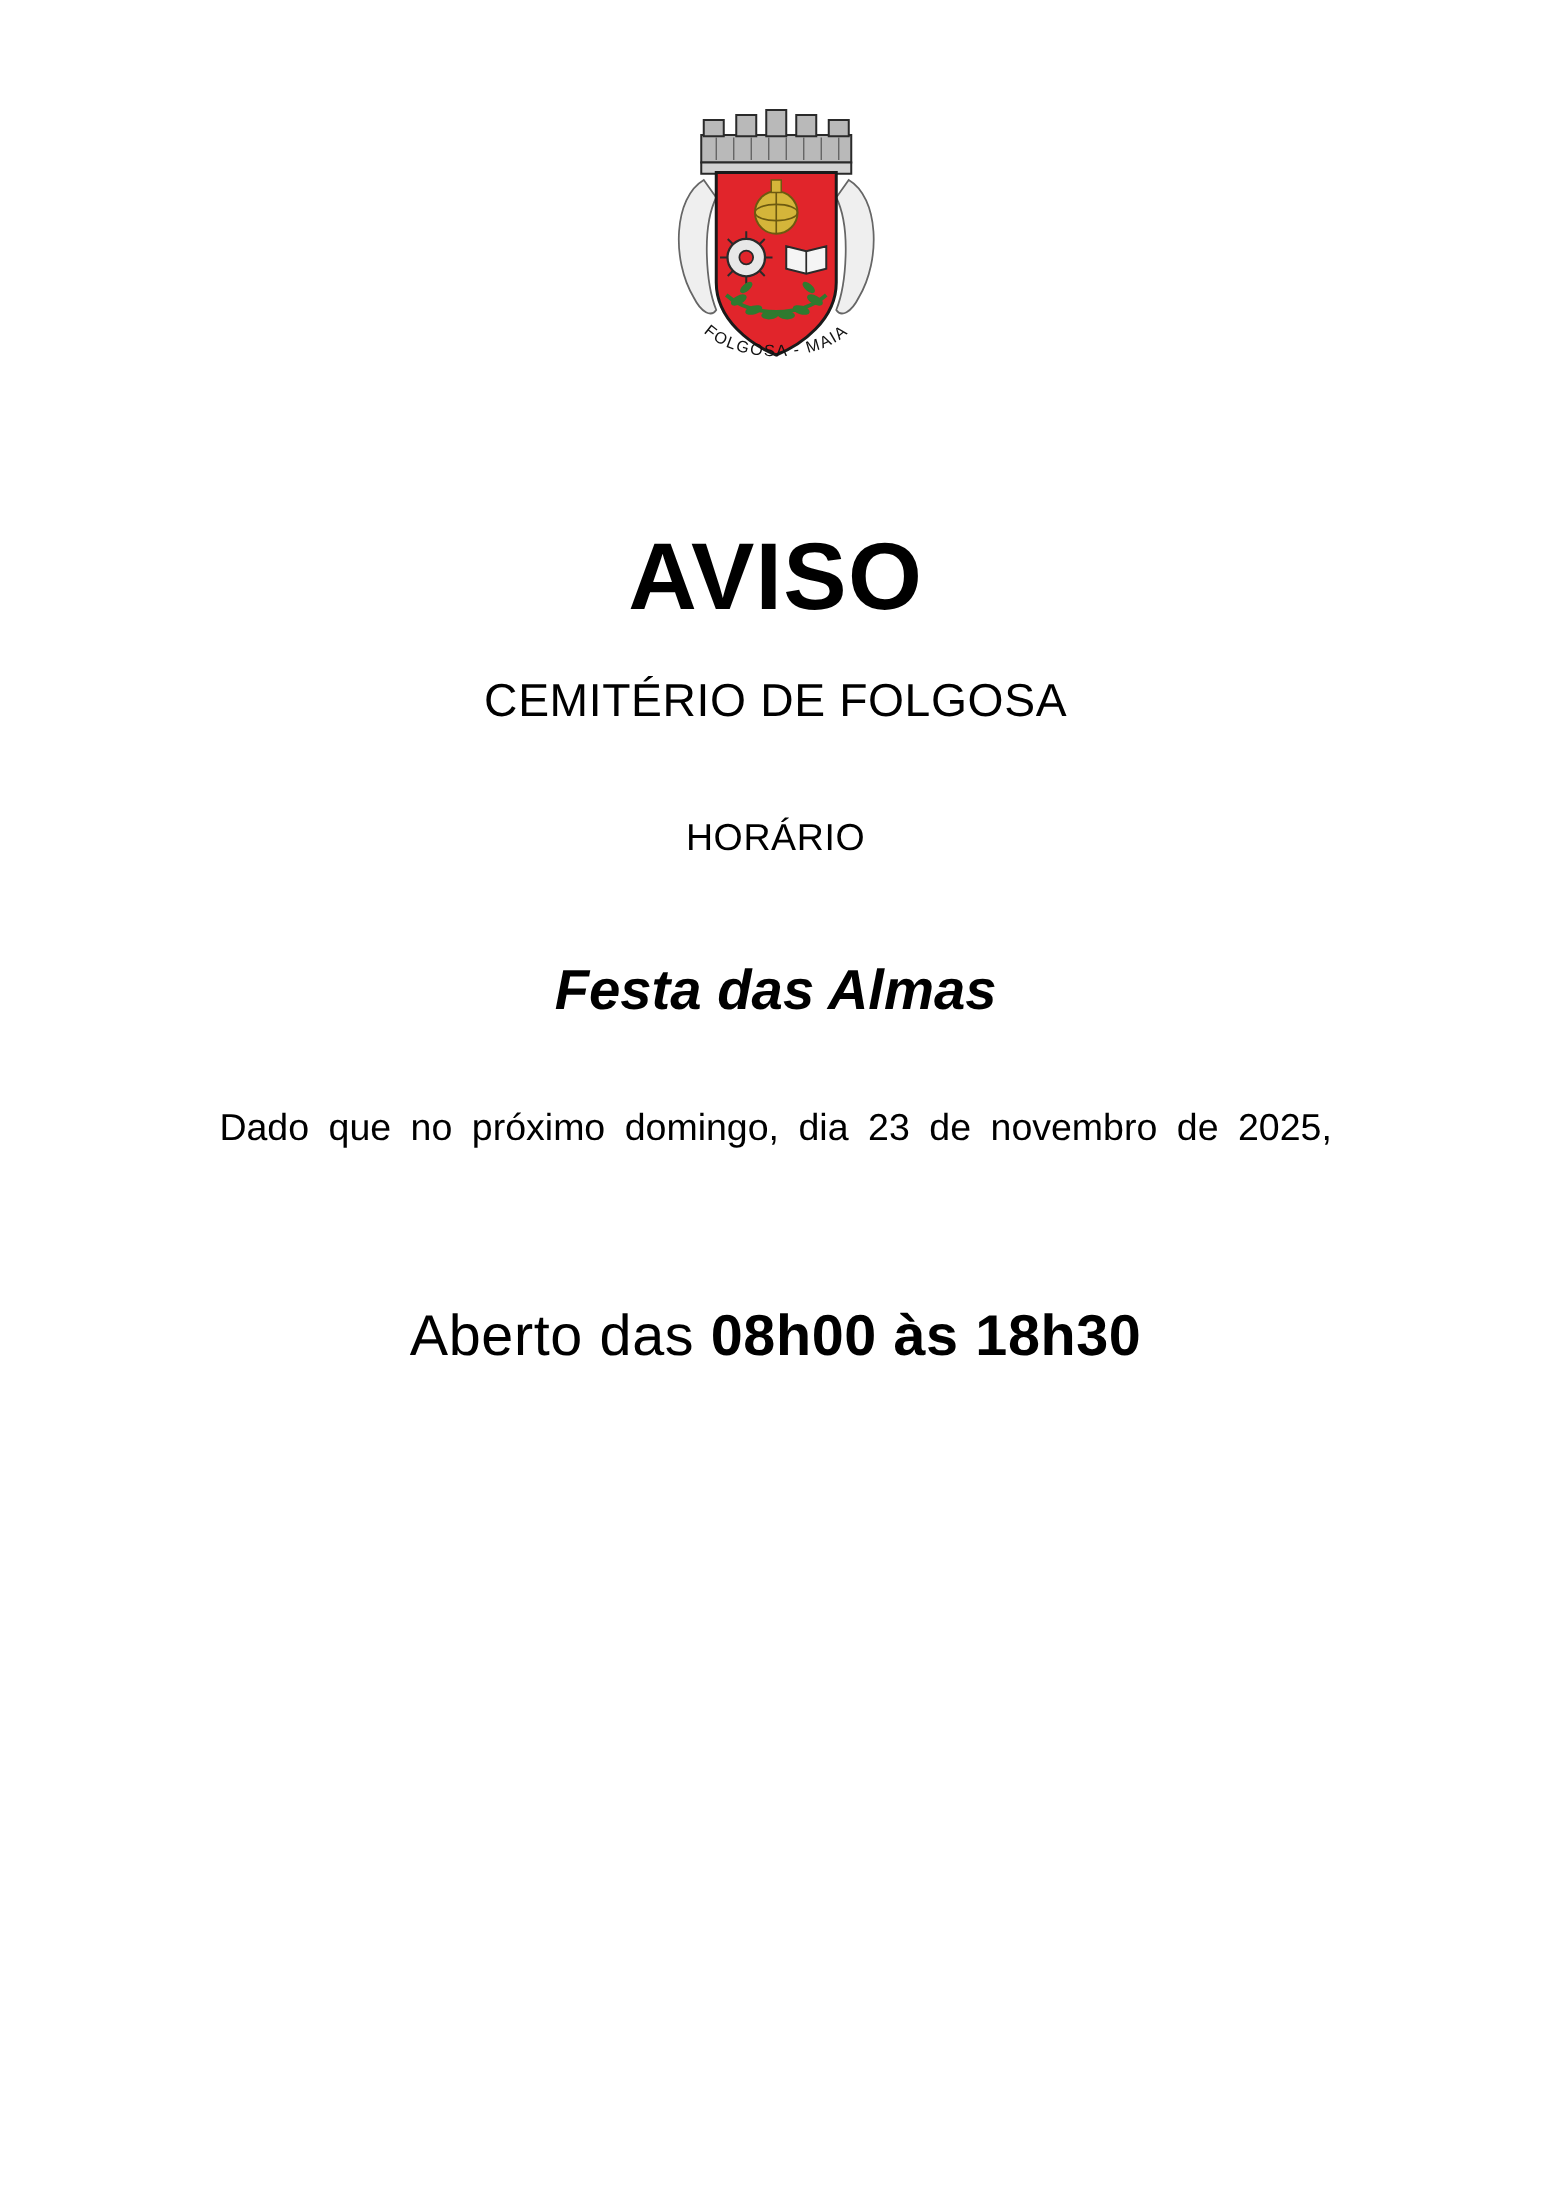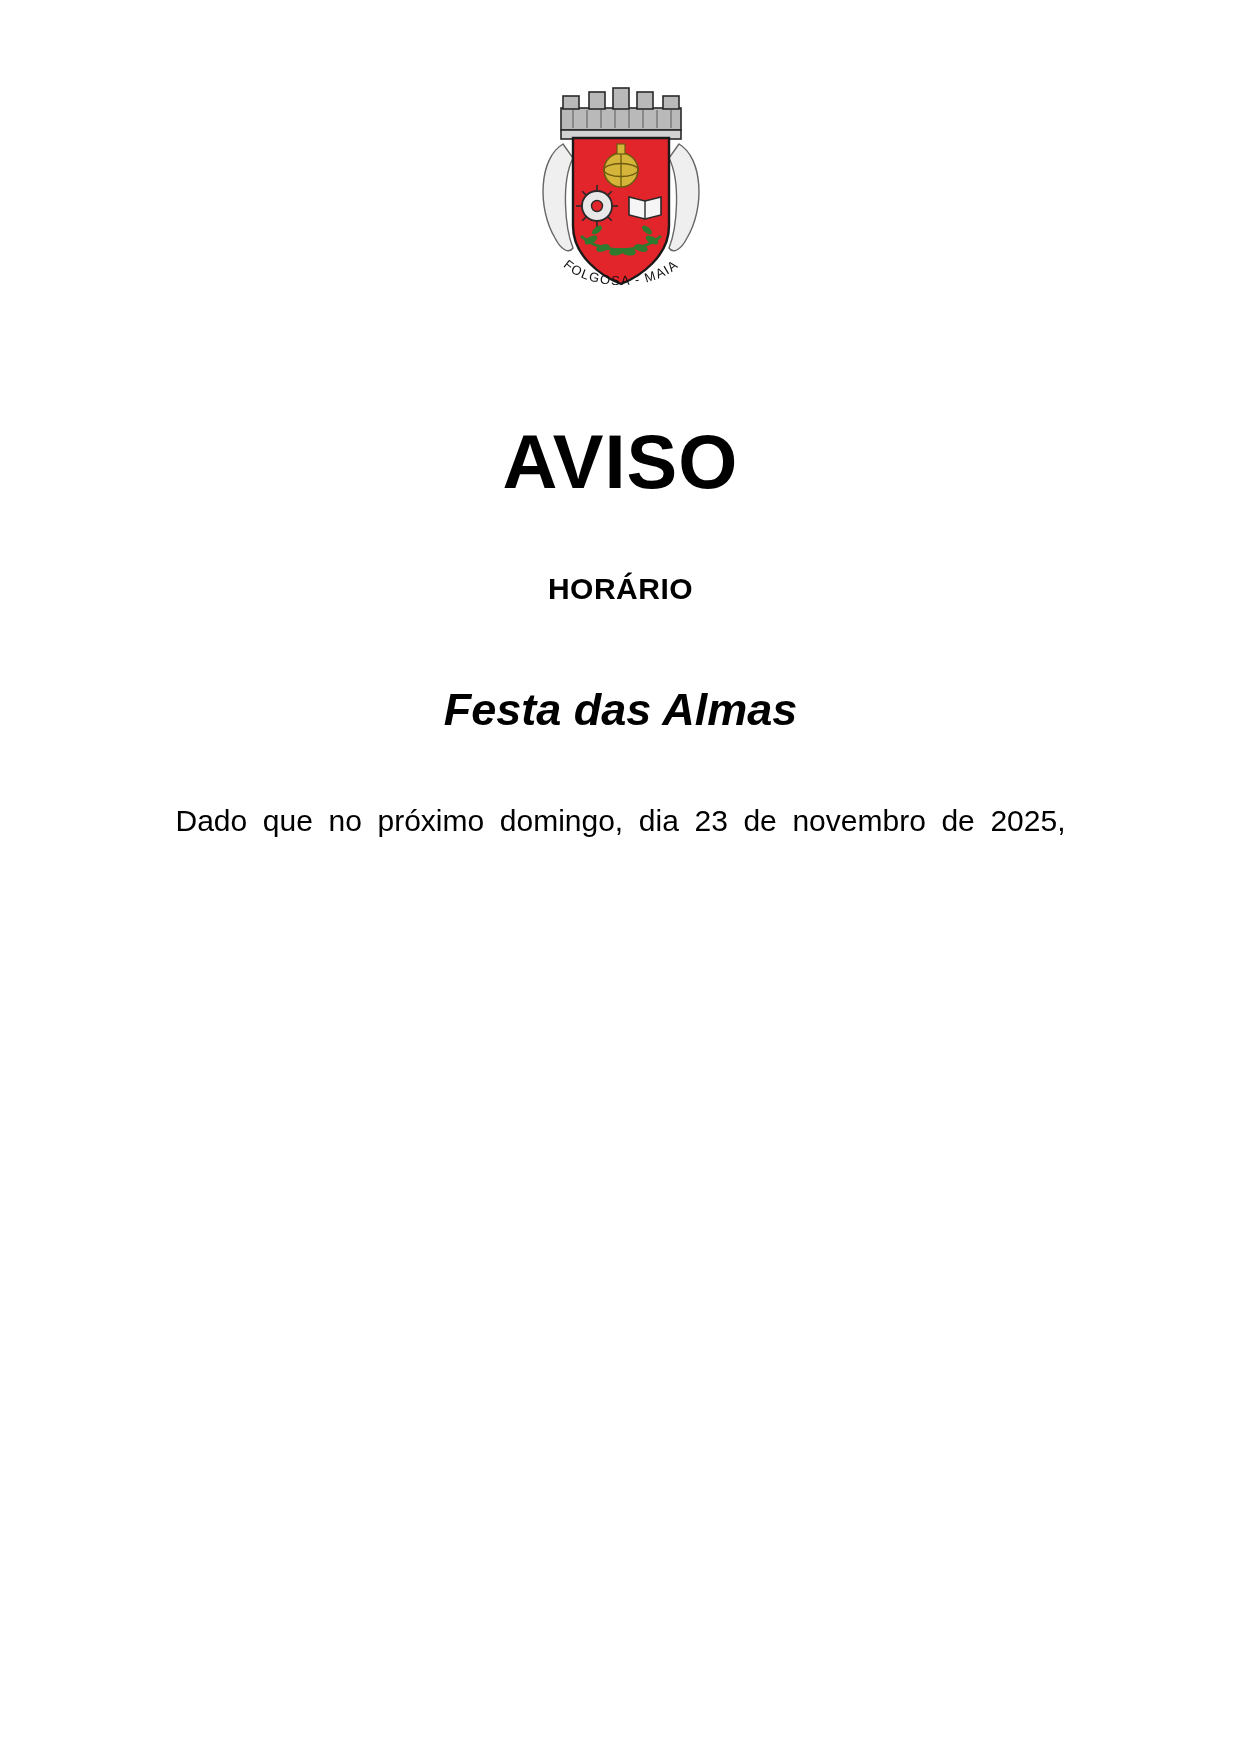--- a/index.html
+++ b/index.html
@@ -47,21 +47,21 @@
   }
   .subtitle-cemiterio {
     margin-top: 40px;
     font-size: 37px;
     font-weight: normal;
     letter-spacing: 0.5px;
   }
   .label-horario {
     margin-top: 72px;
     font-size: 30px;
-    font-weight: bold;
+    font-weight: normal;
     letter-spacing: 0.5px;
   }
   .event-title {
     margin-top: 78px;
     font-size: 45px;
     font-weight: bold;
     font-style: italic;
   }
 
   
@@ -179,24 +179,28 @@
         <path id="mottoArc" d="M40 186 C66 214 134 214 160 186"></path>
       </defs>
       <text font-family="Liberation Sans, sans-serif" font-size="13" letter-spacing="1.4" fill="#111">
         <textPath href="#mottoArc" startOffset="50%" text-anchor="middle">FOLGOSA - MAIA</textPath>
       </text>
     </svg>
   </div>
 
   <div class="title-aviso">AVISO</div>
 
+  <div class="subtitle-cemiterio">CEMITÉRIO DE FOLGOSA</div>
 
   <div class="label-horario">HORÁRIO</div>
 
   <div class="event-title">Festa das Almas</div>
 
   <div class="body-block">
     <div class="body-line-1">Dado que no próximo domingo, dia 23 de novembro de 2025,</div>
   </div>
 
+  <div class="schedule">
+    <span>Aberto das </span><span class="hours">08h00</span><span class="hours"> às </span><span class="hours">18h30</span>
+  </div>
 
 
 </div>
 
 </body></html>

